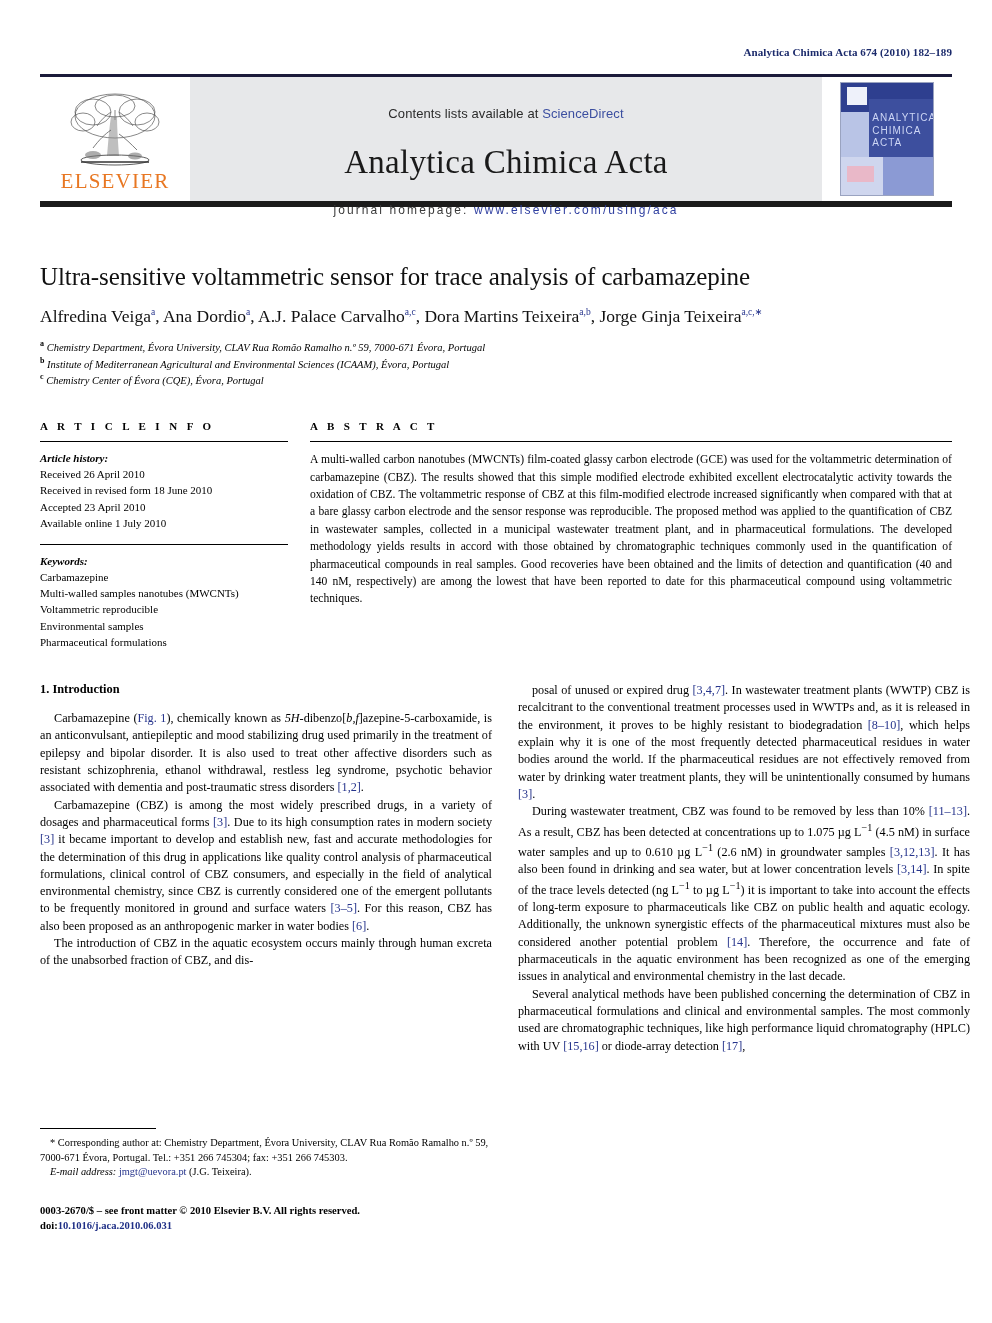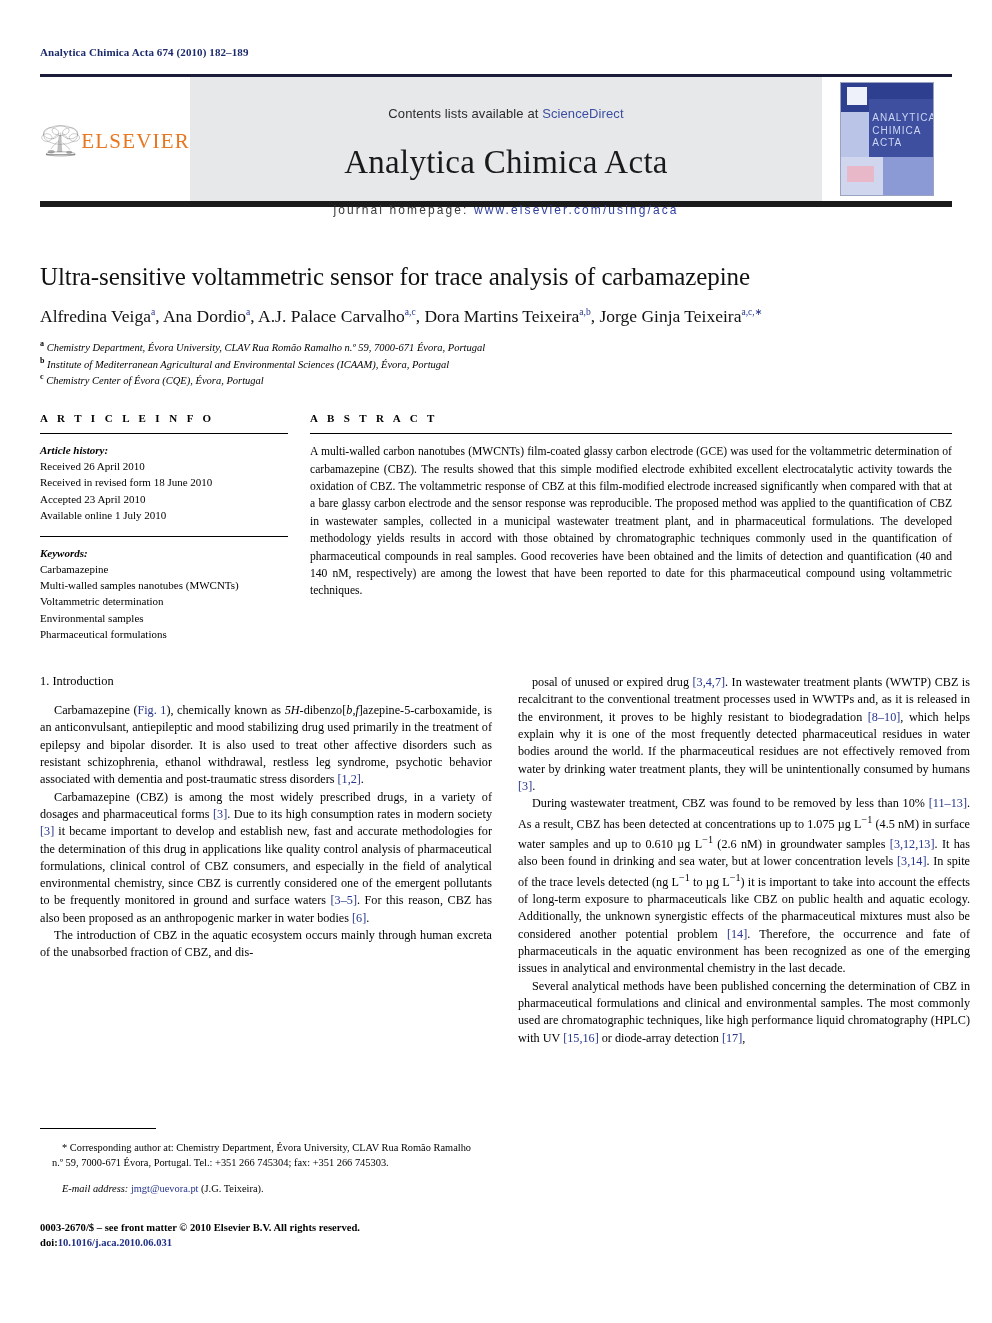--- a/index.html
+++ b/index.html
@@ -18,42 +18,42 @@
   .page {
     width: 992px;
     height: 1323px;
     position: relative;
     box-sizing: border-box;
     padding: 0 40px;
   }
 
   
   .runhead {
-    text-align: left;
+    text-align: right;
     font-family: "Liberation Serif", serif;
     font-weight: bold;
     font-size: 11px;
     color: #1b2a6b;
     padding-top: 46px;
     letter-spacing: 0.1px;
   }
 
   
   .masthead {
     margin-top: 16px;
     border-top: 3px solid #1b1b3a;
     display: flex;
     align-items: stretch;
     height: 124px;
   }
   .mast-logo {
     width: 150px;
     flex: 0 0 150px;
     display: flex;
-    flex-direction: row;
+    flex-direction: column;
     align-items: center;
     justify-content: center;
     background: #ffffff;
     padding-top: 4px;
   }
   .tree-svg { display:block; }
   .elsevier-word {
     font-family: "Liberation Serif", serif;
     font-size: 21px;
     letter-spacing: 1.2px;
@@ -147,21 +147,21 @@
   .affil {
     margin-top: 11px;
     font-size: 10.5px;
     font-style: italic;
     line-height: 1.45;
   }
   .affil sup { font-style: normal; font-weight: bold; font-size: 8px; }
 
   
   .info-abstract {
-    margin-top: 24px;
+    margin-top: 32px;
     display: flex;
     gap: 22px;
   }
   .col-info { width: 248px; flex: 0 0 248px; }
   .col-abs { flex: 1 1 auto; }
   .sec-head {
     font-family: "Liberation Serif", serif;
     font-weight: bold;
     font-size: 11px;
     letter-spacing: 3.4px;
@@ -192,21 +192,21 @@
   .body-cols {
     margin-top: 32px;
     display: flex;
     gap: 26px;
     position: relative;
   }
   .bcol { width: 452px; flex: 0 0 452px; }
   .h2 {
     font-family: "Liberation Serif", serif;
     font-size: 12.4px;
-    font-weight: normal;
+    font-weight: bold;
     margin: 0 0 13px 0;
   }
   .p {
     font-size: 12.2px;
     line-height: 1.42;
     text-align: justify;
     margin: 0;
     text-indent: 14px;
     hyphens: auto;
   }
@@ -219,21 +219,21 @@
     position: absolute;
     left: 40px;
     top: 1128px;
     width: 452px;
   }
   .fn-rule { width: 116px; border-top: 1px solid #000; margin-bottom: 7px; }
   .fn {
     font-size: 10.4px;
     line-height: 1.4;
     text-indent: 10px;
-    margin: 12px;
+    margin: 0;
   }
   .fn .ital { font-style: italic; }
   .fn a, .fn .mail { color: #26348c; text-decoration: none; }
   .issn {
     margin-top: 23px;
     font-size: 10.6px;
     line-height: 1.45;
     font-weight: bold;
   }
   .issn .doi { color: #1f2f86; }
@@ -325,21 +325,21 @@
             <div>Accepted 23 April 2010</div>
             <div>Available online 1 July 2010</div>
           </div>
       </div>
       <div class="info-sep"></div>
       <div class="info-body">
         <div class="lbl">Keywords:</div>
         <div>
             <div>Carbamazepine</div>
             <div>Multi-walled samples nanotubes (MWCNTs)</div>
-            <div>Voltammetric determination</div>
+            <div>Voltammetric reproducible</div>
             <div>Environmental samples</div>
             <div>Pharmaceutical formulations</div>
           </div>
       </div>
     </div>
 
     <div class="col-abs">
       <div class="sec-head">A B S T R A C T</div>
       <div class="rule-thick"></div>
       <div class="abs-body">A multi-walled carbon nanotubes (MWCNTs) film-coated glassy carbon electrode (GCE) was used for the voltammetric determination of carbamazepine (CBZ). The results showed that this simple modified electrode exhibited excellent electrocatalytic activity towards the oxidation of CBZ. The voltammetric response of CBZ at this film-modified electrode increased significantly when compared with that at a bare glassy carbon electrode and the sensor response was reproducible. The proposed method was applied to the quantification of CBZ in wastewater samples, collected in a municipal wastewater treatment plant, and in pharmaceutical formulations. The developed methodology yields results in accord with those obtained by chromatographic techniques commonly used in the quantification of pharmaceutical compounds in real samples. Good recoveries have been obtained and the limits of detection and quantification (40 and 140 nM, respectively) are among the lowest that have been reported to date for this pharmaceutical compound using voltammetric techniques.</div>

